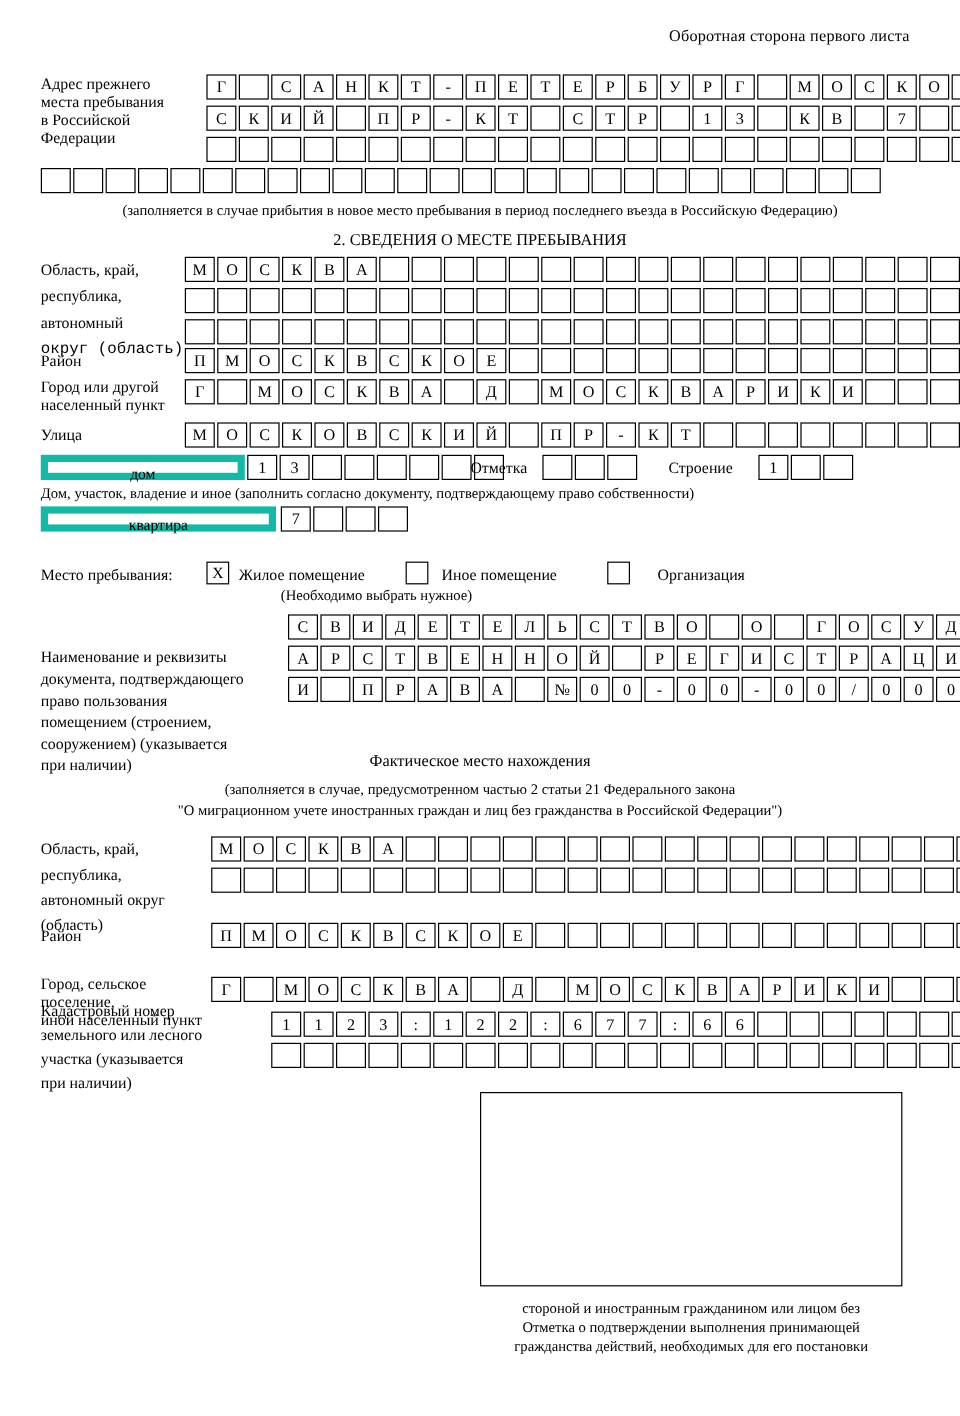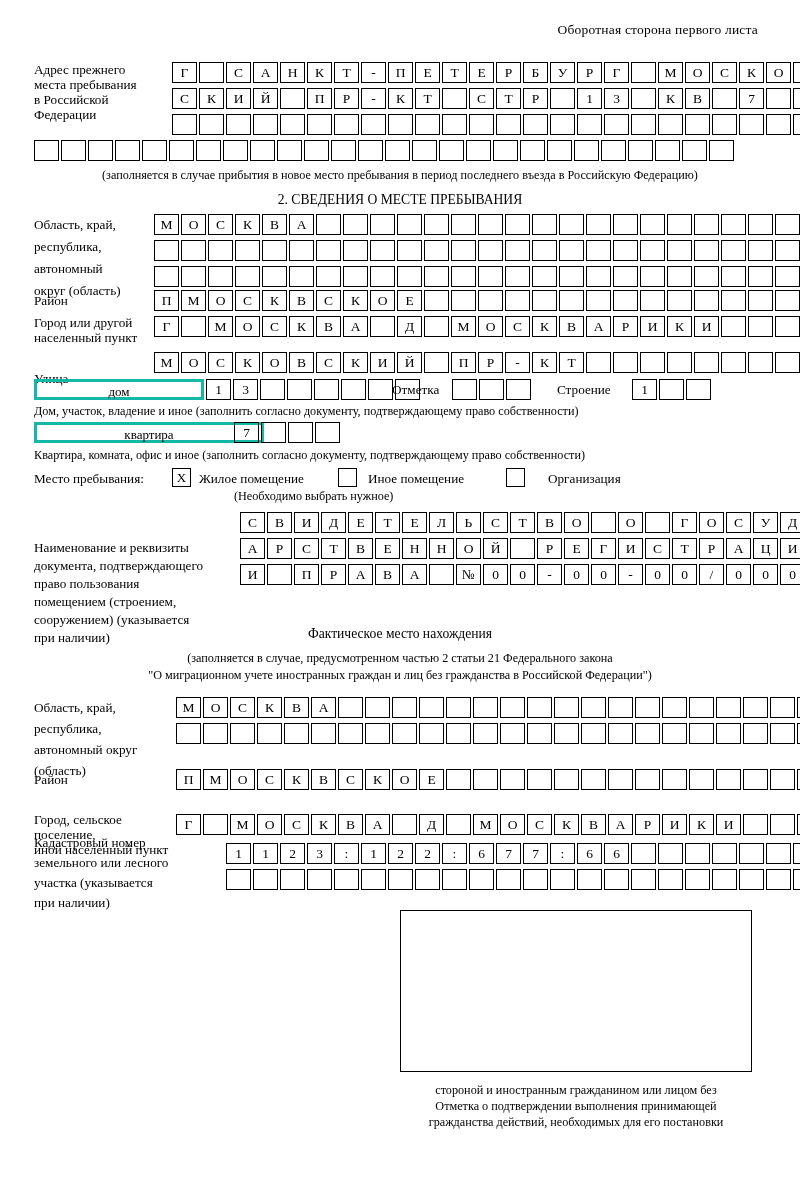--- a/index.html
+++ b/index.html
@@ -44,21 +44,21 @@
     margin-right: 2px;
     box-sizing: border-box;
     text-align: center;
     font-size: 13.5px;
     line-height: 19px;
     font-family: "Liberation Serif", serif;
   }
   .b { font-weight: normal; }
   .small { font-size: 12.2px; }
   .boxlabel {
-    border: 3px solid #14b8a6;
+    border: 6px solid #14b8a6;
     height: 21px;
     box-sizing: border-box;
     font-size: 13px;
     line-height: 19px;
     text-align: center;
   }
   .chk {
     width: 19px;
     height: 19px;
     border: 1px solid #000;
@@ -204,21 +204,21 @@
     </div>
 
   <div class="abs small" style="left:34px; top:168px; width:732px; text-align:center;">(заполняется в случае прибытия в новое место пребывания в период последнего въезда в Российскую Федерацию)</div>
 
   <div class="abs b" style="left:0; top:192px; width:800px; text-align:center; font-size:13.6px;">2. СВЕДЕНИЯ О МЕСТЕ ПРЕБЫВАНИЯ</div>
 
   <div class="abs" style="left:34px; top:214px; width:135px;">
     <div class="lbl" style="line-height:22px;">Область, край,</div>
     <div class="lbl" style="line-height:22px;">республика,</div>
     <div class="lbl" style="line-height:22px;">автономный</div>
-    <div class="lbl" style="line-height:22px;">округ (область)</div>
+    <div class="lbl" style="line-height:22px;font-family:Liberation Mono, monospace;">округ (область)</div>
   </div>
   <div class="abs cells" id="s2-region-0" style="left:154px; top:214px;">
       <div class="cell">М</div>
       <div class="cell">О</div>
       <div class="cell">С</div>
       <div class="cell">К</div>
       <div class="cell">В</div>
       <div class="cell">А</div>
       <div class="cell"></div>
       <div class="cell"></div>
@@ -344,21 +344,21 @@
       <div class="cell">А</div>
       <div class="cell">Р</div>
       <div class="cell">И</div>
       <div class="cell">К</div>
       <div class="cell">И</div>
       <div class="cell"></div>
       <div class="cell"></div>
       <div class="cell"></div>
     </div>
 
-  <div class="abs lbl" style="left:34px; top:355px;margin-top:16px;">Улица</div>
+  <div class="abs lbl" style="left:34px; top:355px;">Улица</div>
   <div class="abs cells" id="s2-street" style="left:154px; top:352px;">
       <div class="cell">М</div>
       <div class="cell">О</div>
       <div class="cell">С</div>
       <div class="cell">К</div>
       <div class="cell">О</div>
       <div class="cell">В</div>
       <div class="cell">С</div>
       <div class="cell">К</div>
       <div class="cell">И</div>
@@ -398,28 +398,27 @@
     </div>
   <div class="abs lbl" style="left:557px; top:382px;">Строение</div>
   <div class="abs cells" id="s2-stroenie" style="left:632px; top:379px;">
       <div class="cell">1</div>
       <div class="cell"></div>
       <div class="cell"></div>
     </div>
 
   <div class="abs small" style="left:34px; top:404px;">Дом, участок, владение и иное (заполнить согласно документу, подтверждающему право собственности)</div>
 
-  <div class="abs boxlabel" style="left:34px; top:422px; width:230px;">квартира</div>
+  <div class="abs boxlabel" style="left:34px; top:422px; width:196px;">квартира</div>
   <div class="abs cells" id="s2-flat" style="left:234px; top:422px;">
       <div class="cell">7</div>
       <div class="cell"></div>
       <div class="cell"></div>
       <div class="cell"></div>
     </div>
-  <div class="abs small" style="left:34px; top:448px;">Квартира, комната, офис и иное (заполнить согласно документу, подтверждающему право собственности)</div>
 
   <div class="abs lbl" style="left:34px; top:471px;">Место пребывания:</div>
   <div class="abs chk" style="left:172px; top:468px;">X</div>
   <div class="abs lbl" style="left:199px; top:471px;">Жилое помещение</div>
   <div class="abs chk" style="left:338px; top:468px;"></div>
   <div class="abs lbl" style="left:368px; top:471px;">Иное помещение</div>
   <div class="abs chk" style="left:506px; top:468px;"></div>
   <div class="abs lbl" style="left:548px; top:471px;">Организация</div>
   <div class="abs small" style="left:234px; top:489px;">(Необходимо выбрать нужное)</div>
 

